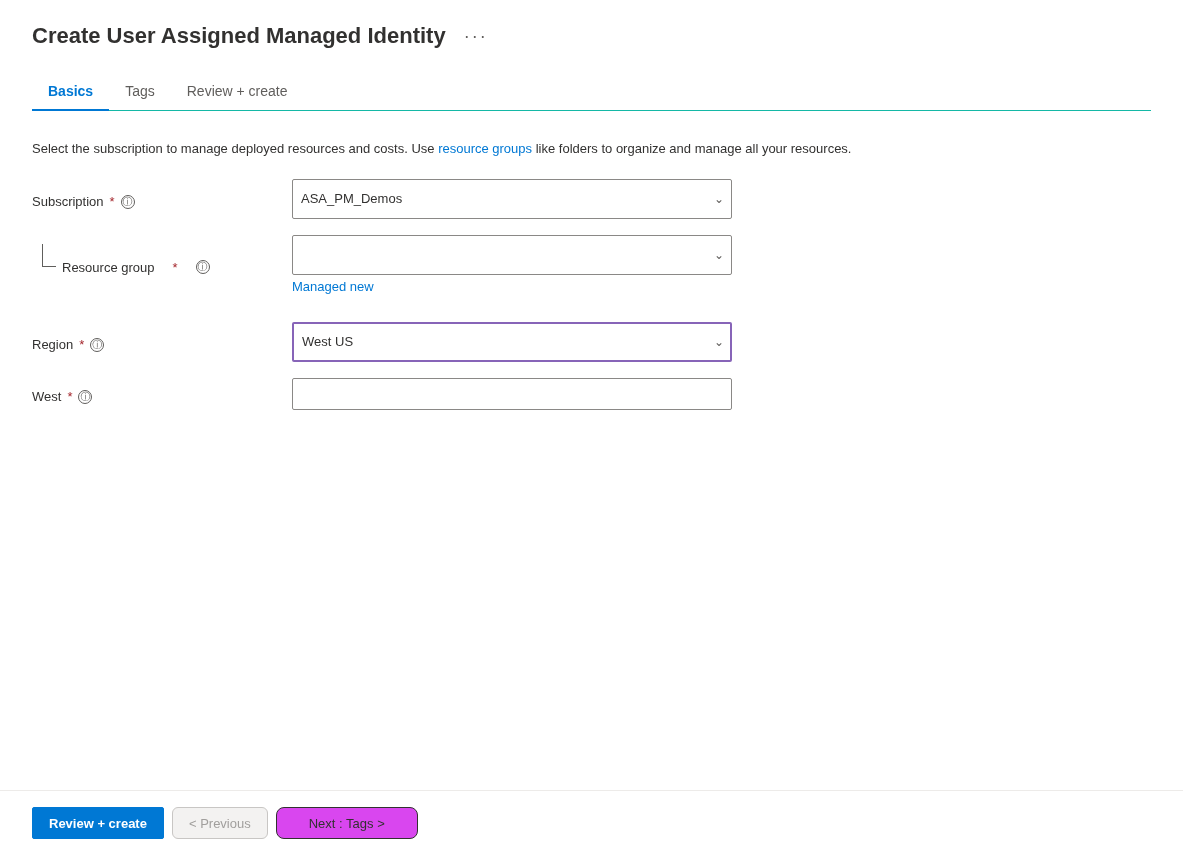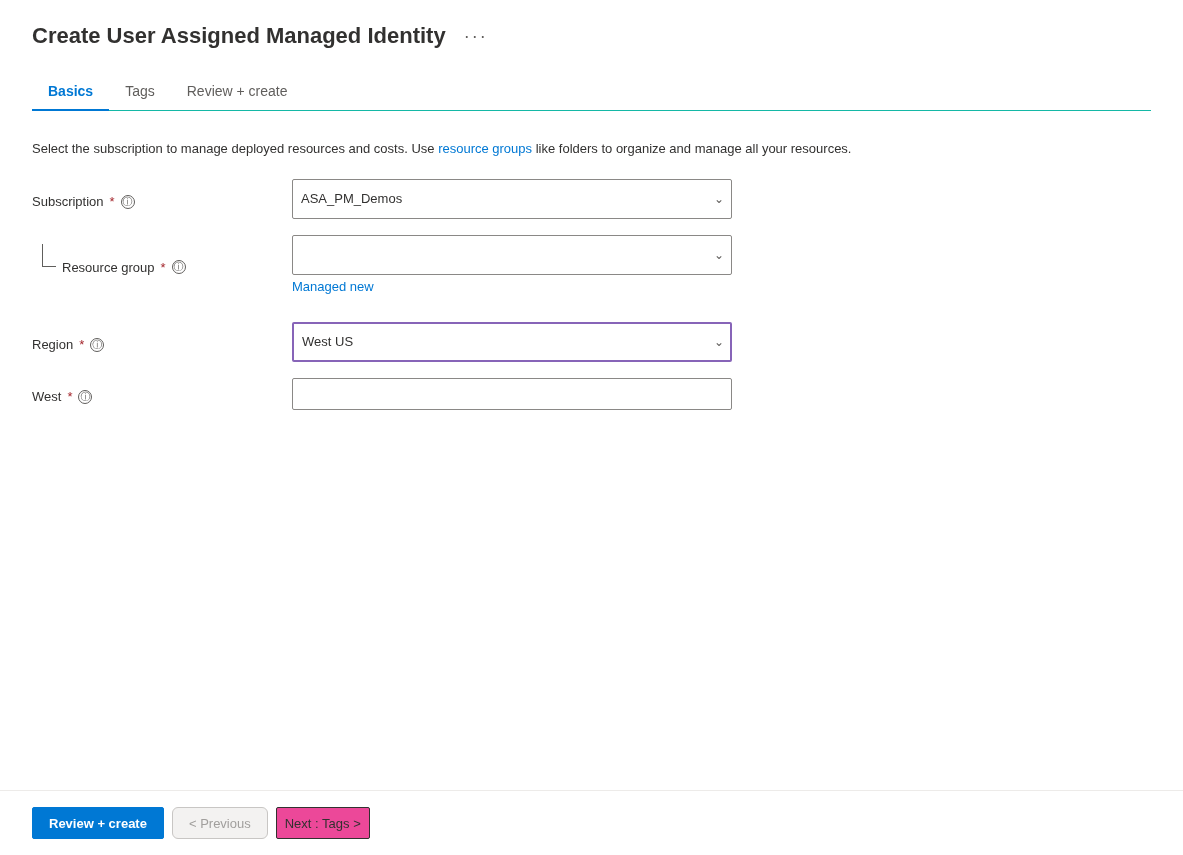--- a/index.html
+++ b/index.html
@@ -192,21 +192,21 @@
       margin-top: 4px;
     }
 
     .tree-line {
       display: flex;
       align-items: center;
       width: 260px;
       min-width: 260px;
       padding-left: 10px;
       padding-top: 6px;
-      gap: 6px;
+      gap: 18px;
       position: relative;
     }
 
     .tree-line::before {
       content: '';
       position: absolute;
       left: 10px;
       top: -10px;
       width: 1px;
       height: 22px;
@@ -260,26 +260,26 @@
     }
 
     .btn-secondary:disabled {
       color: #a19f9d;
       border-color: #c8c6c4;
       cursor: not-allowed;
       background: #f3f2f1;
     }
 
     .btn-next {
-      background: #ec4899;
+      background: #d946ef;
       color: #323130;
       border: 1px solid #323130;
-      padding: 6px 8px;
-      font-size: 13px;
-      border-radius: 2px;
+      padding: 6px 32px;
+      font-size: 13px;
+      border-radius: 8px;
       cursor: pointer;
       height: 32px;
     }
   </style>
 </head>
 <body>
 
 <div class="page-container">
 
   <div class="page-title-row">

